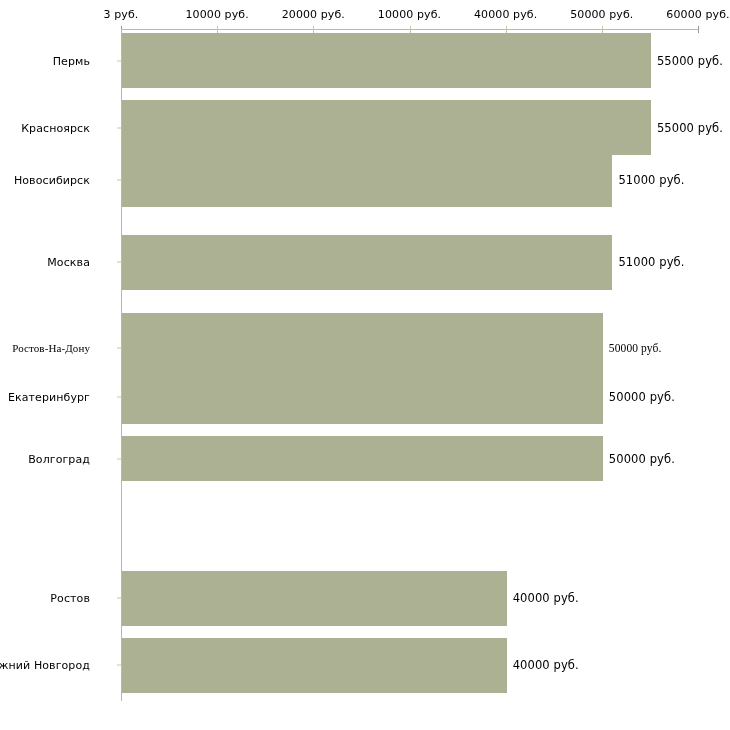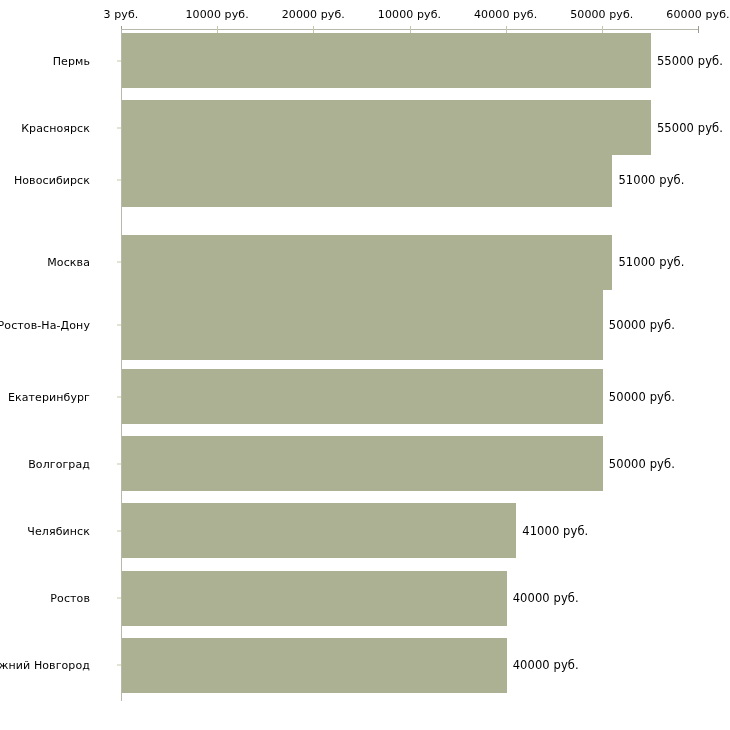--- a/index.html
+++ b/index.html
@@ -161,44 +161,38 @@
         <div class="cat-label">Новосибирск</div>
         <div class="bar" style="width: 490.45px; background: rgb(172, 177, 148);"></div>
         <div class="bar-value-label" style="left: 618.45px;">51000 руб.</div>
       </div>
       <div class="bar-row" style="top: 234.6px; height: 55px;">
         <div class="y-tick"></div>
         <div class="cat-label">Москва</div>
         <div class="bar" style="width: 490.45px; background: rgb(172, 177, 148);"></div>
         <div class="bar-value-label" style="left: 618.45px;">51000 руб.</div>
       </div>
-      <div class="bar-row" style="top: 290px; height: 70px;">
+      <div class="bar-row" style="top: 313px; height: 70px; font-family: Liberation Serif, serif;">
         <div class="y-tick"></div>
         <div class="cat-label">Ростов-На-Дону</div>
         <div class="bar" style="width: 480.833px; background: rgb(172, 177, 148);"></div>
         <div class="bar-value-label" style="left: 608.833px;">50000 руб.</div>
       </div>
       <div class="bar-row" style="top: 369px; height: 55px;">
         <div class="y-tick"></div>
         <div class="cat-label">Екатеринбург</div>
         <div class="bar" style="width: 480.833px; background: rgb(172, 177, 148);"></div>
         <div class="bar-value-label" style="left: 608.833px;">50000 руб.</div>
       </div>
-      <div class="bar-row" style="top: 436.2px; height: 55px;">
+      <div class="bar-row" style="top: 436.2px; height: 45px;">
         <div class="y-tick"></div>
         <div class="cat-label">Волгоград</div>
         <div class="bar" style="width: 480.833px; background: rgb(172, 177, 148);"></div>
         <div class="bar-value-label" style="left: 608.833px;">50000 руб.</div>
       </div>
-      <div class="bar-row" style="top: 503.4px; height: 55px;">
-        <div class="y-tick"></div>
-        <div class="cat-label">Челябинск</div>
-        <div class="bar" style="width: 394.283px; background: rgb(172, 177, 148);"></div>
-        <div class="bar-value-label" style="left: 522.283px;">41000 руб.</div>
-      </div>
       <div class="bar-row" style="top: 570.6px; height: 55px;">
         <div class="y-tick"></div>
         <div class="cat-label">Ростов</div>
         <div class="bar" style="width: 384.667px; background: rgb(172, 177, 148);"></div>
         <div class="bar-value-label" style="left: 512.667px;">40000 руб.</div>
       </div>
       <div class="bar-row" style="top: 637.8px; height: 55px;">
         <div class="y-tick"></div>
         <div class="cat-label">Нижний Новгород</div>
         <div class="bar" style="width: 384.667px; background: rgb(172, 177, 148);"></div>

